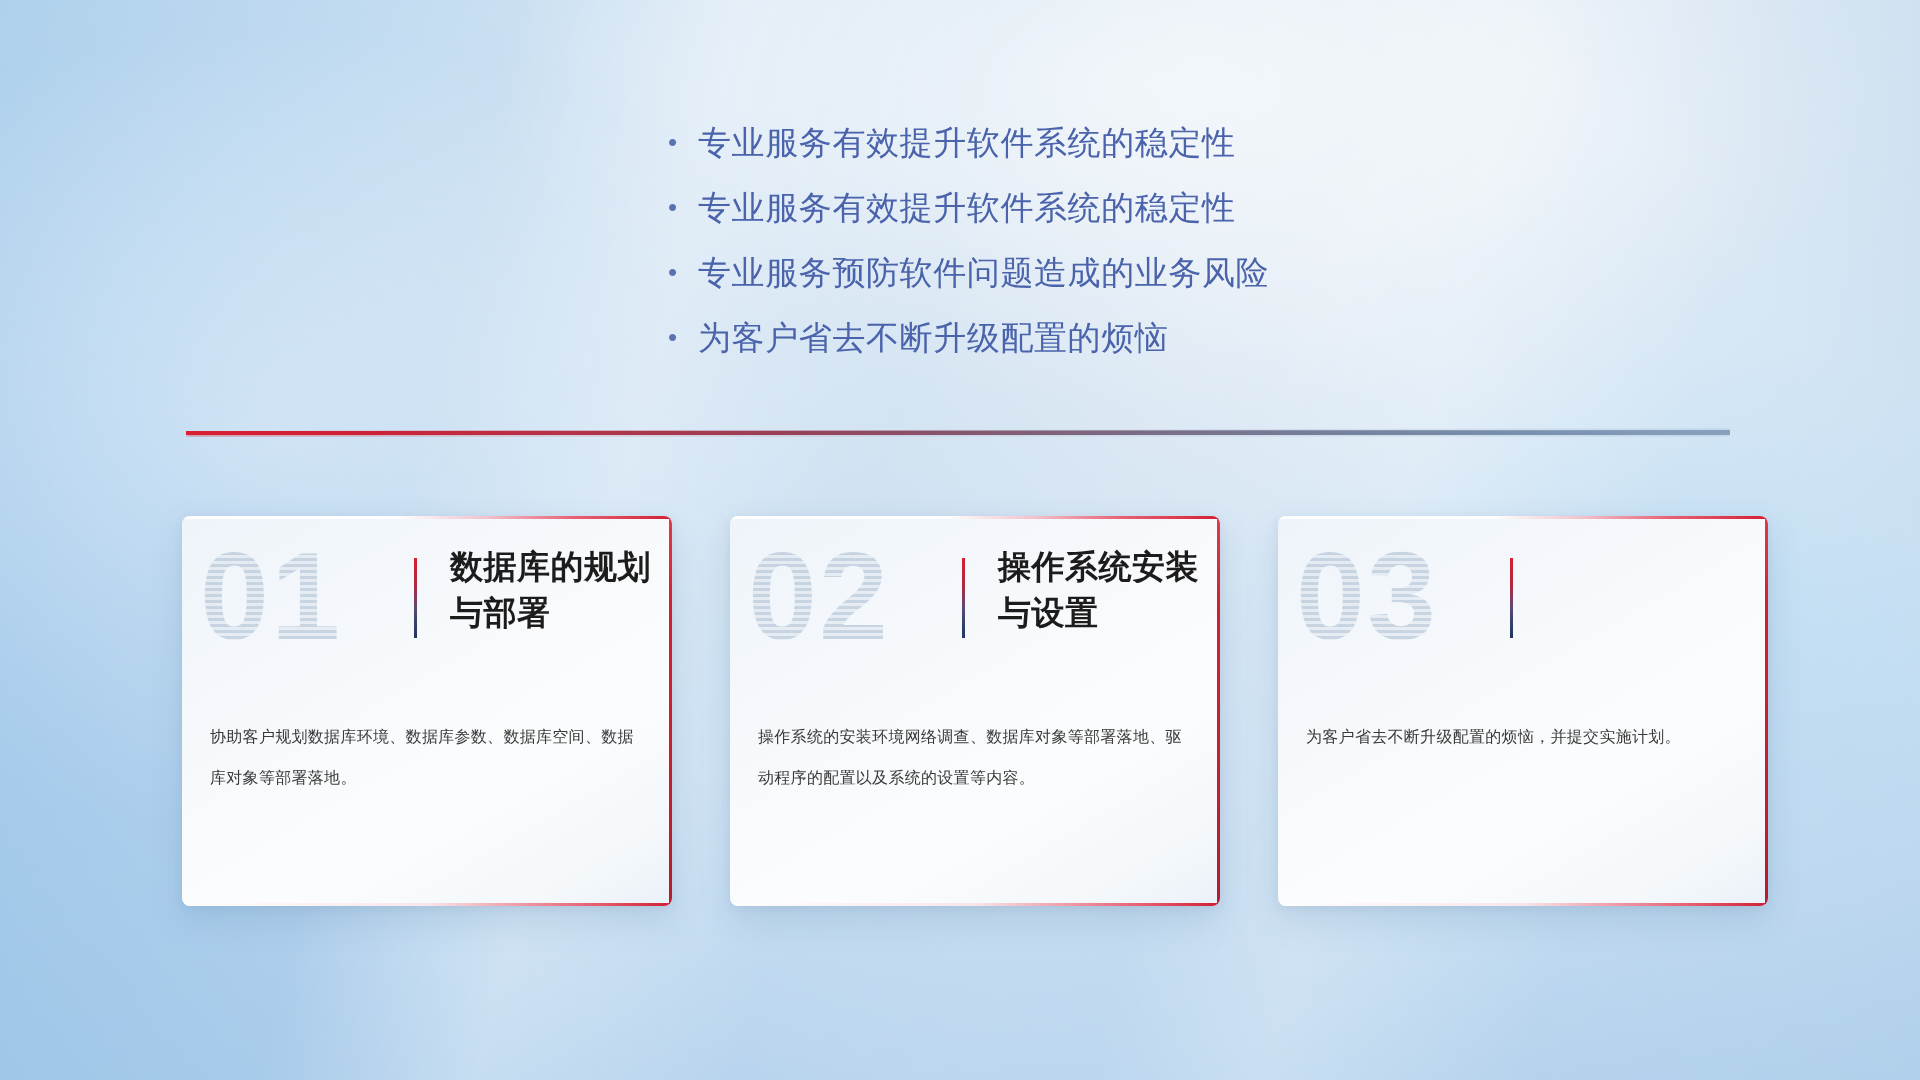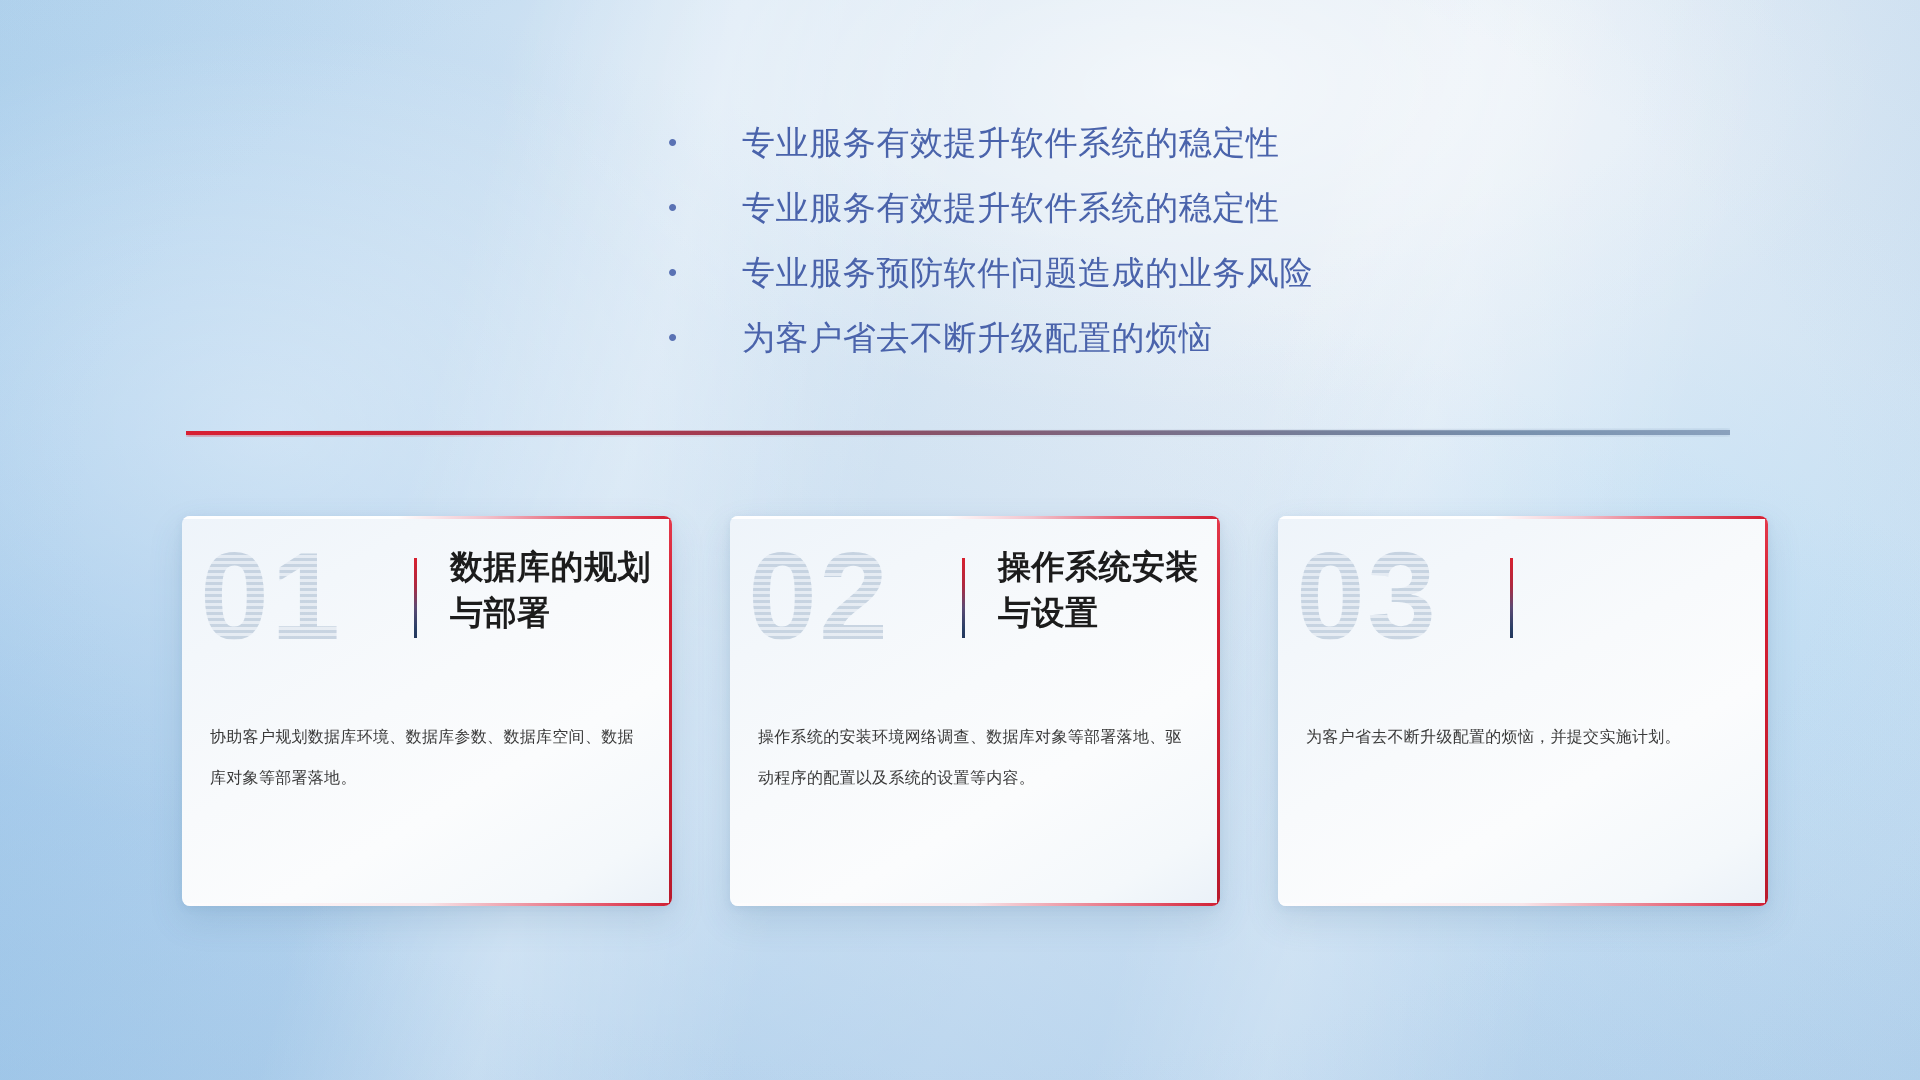--- a/index.html
+++ b/index.html
@@ -58,21 +58,21 @@
   .bullet-row{
     display:flex;align-items:flex-start;
     height:65px;line-height:65px;
   }
   .bullet-dot{
     width:30px;flex:none;text-align:left;
     color:#5a72b4;font-size:26px;line-height:65px;
   }
   .bullet-text{
     font-size:33px;color:#4a63ab;letter-spacing:.6px;
-    line-height:65px;white-space:nowrap;font-weight:500;margin-left:44px;
+    line-height:65px;white-space:nowrap;font-weight:500;
   }
 
   
   #divider{
     position:absolute;left:186px;top:424px;width:1544px;height:16px;
   }
   #divider .edge{
     position:absolute;left:0;top:6px;width:100%;height:5px;
     background:linear-gradient(90deg,
       #d81f33 0%, #cf2035 10%, #b63247 24%, #9a4056 38%,

